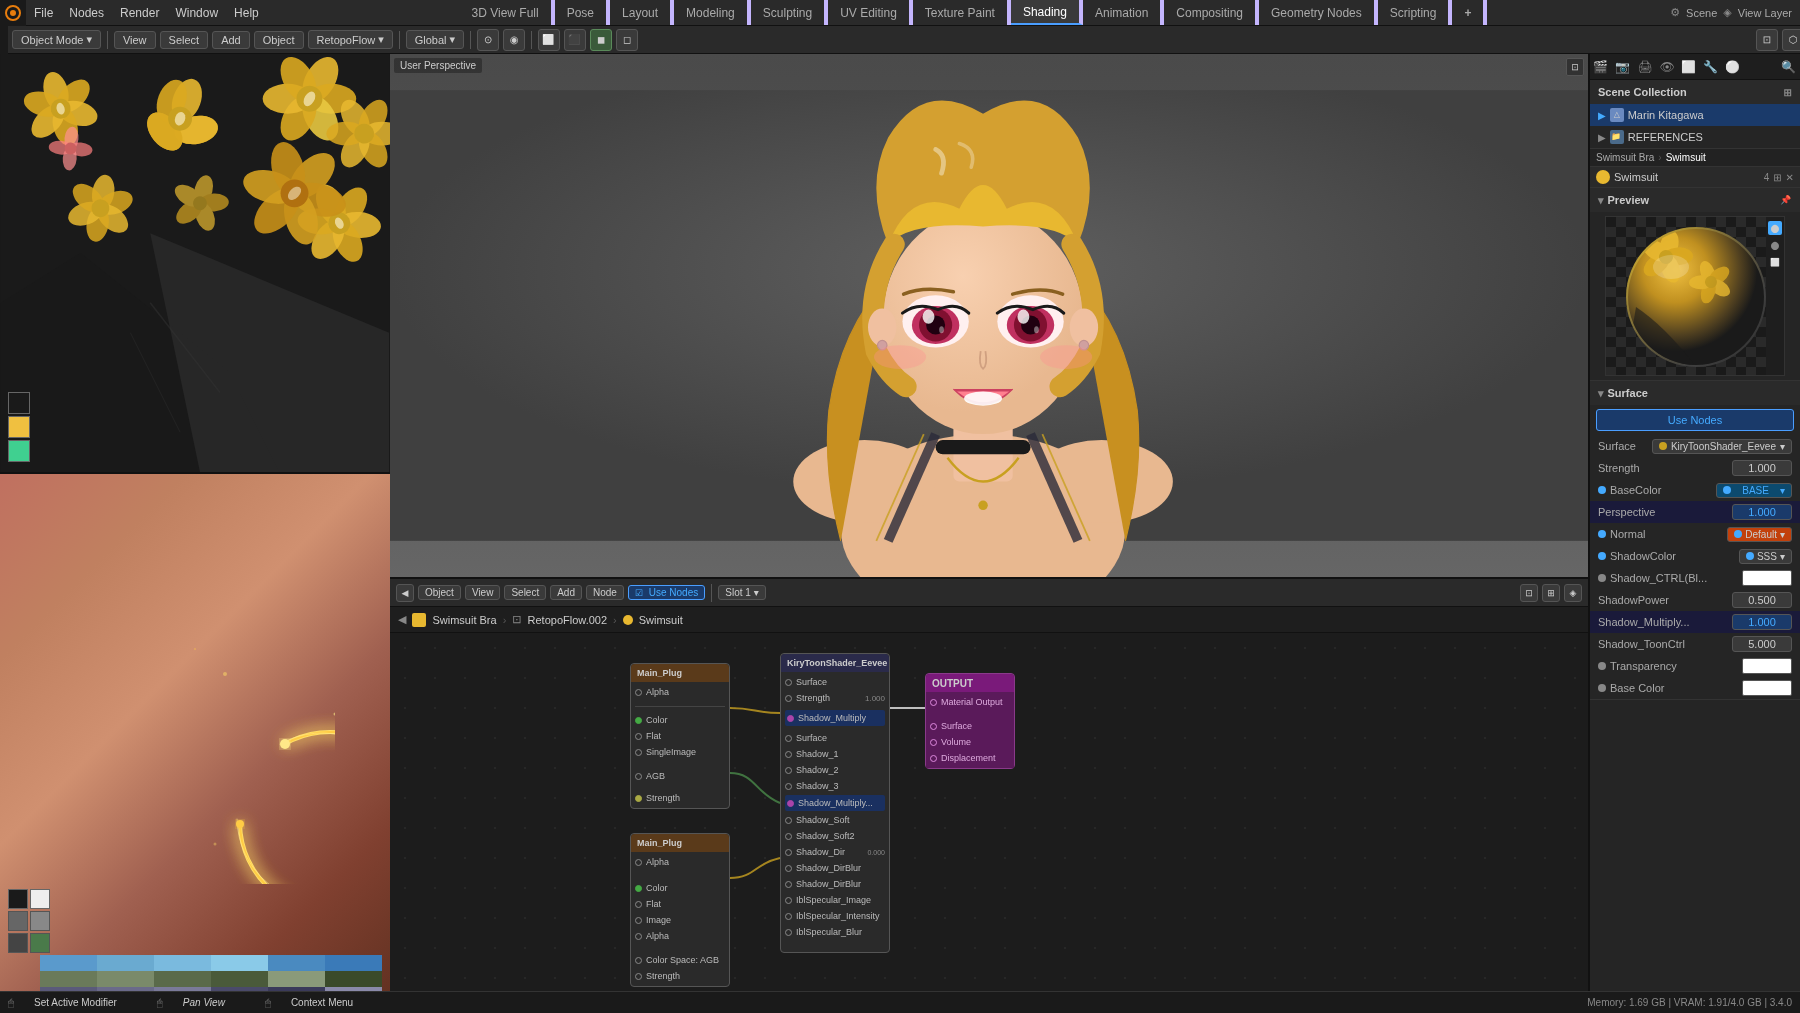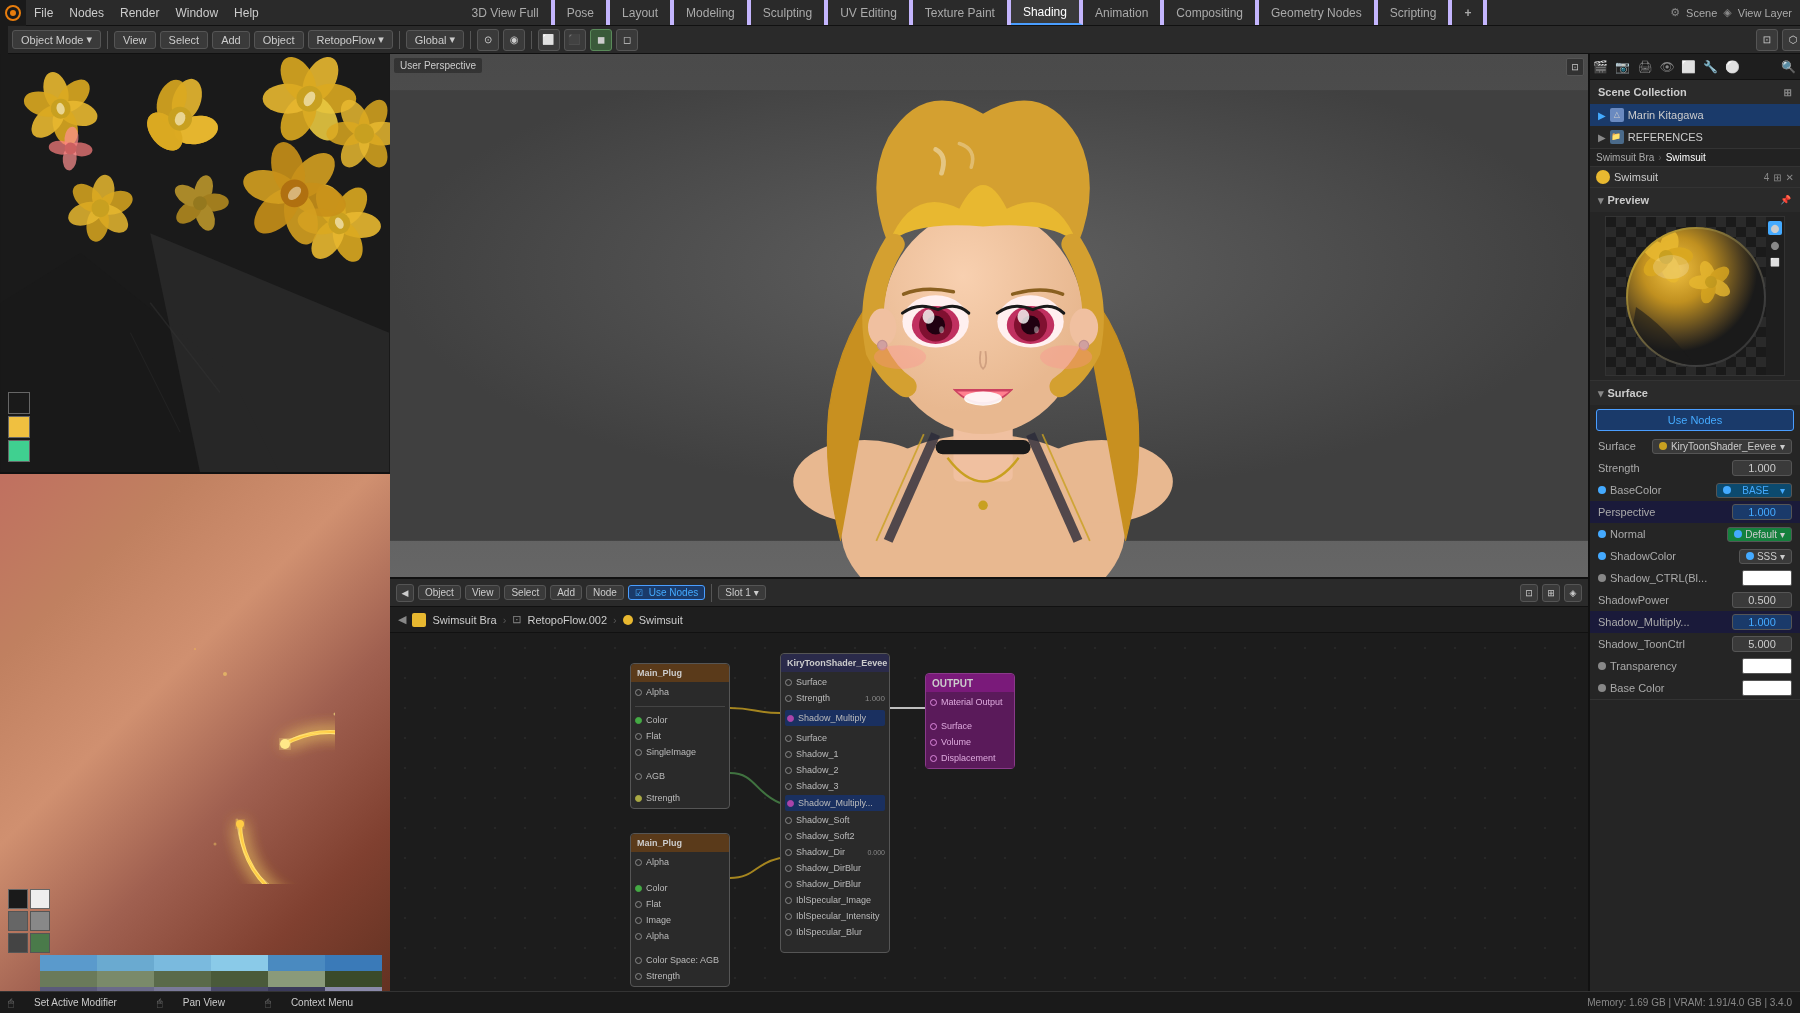--- a/index.html
+++ b/index.html
@@ -1166,21 +1166,21 @@
       </div>
 
       <div class="right-row" style="background:#1a1a3a;">
         <span class="right-label">Perspective</span>
         <div class="right-value blue-bg">1.000</div>
       </div>
 
       <div class="right-row">
         <span style="width:8px;height:8px;border-radius:50%;background:#4af;display:inline-block;flex-shrink:0;"></span>
         <span class="right-label">Normal</span>
-        <div style="background:#15803d;border:1px solid #555;border-radius:3px;padding:1px 6px;font-size:10px;color:#ccc;cursor:pointer;display:flex;align-items:center;gap:3px;">
+        <div style="background:#c2410c;border:1px solid #555;border-radius:3px;padding:1px 6px;font-size:10px;color:#ccc;cursor:pointer;display:flex;align-items:center;gap:3px;">
           <span style="width:8px;height:8px;background:#4af;border-radius:50%;display:inline-block;"></span>
           <span>Default</span>
           <span>▾</span>
         </div>
       </div>
 
       <div class="right-row">
         <span style="width:8px;height:8px;border-radius:50%;background:#4af;display:inline-block;flex-shrink:0;"></span>
         <span class="right-label">ShadowColor</span>
         <div style="background:#3a3a3a;border:1px solid #555;border-radius:3px;padding:1px 6px;font-size:10px;color:#ccc;cursor:pointer;display:flex;align-items:center;gap:3px;">
@@ -1224,18 +1224,18 @@
       </div>
 
     </div>
   </div>
 </div>
 
 <div id="status-bar">
   <span style="font-size:10px;color:#888;">🖱</span>
   <span style="font-size:10px;">Set Active Modifier</span>
   <span style="font-size:10px;color:#888;margin-left:20px;">🖱</span>
-  <span style="font-size:10px;">Pan View</span>
+  <span style="font-size:10px;font-style:italic;">Pan View</span>
   <span style="font-size:10px;color:#888;margin-left:20px;">🖱</span>
   <span style="font-size:10px;">Context Menu</span>
   <div style="flex:1;"></div>
   <span style="font-size:10px;color:#888;">Memory: 1.69 GB | VRAM: 1.91/4.0 GB | 3.4.0</span>
 </div>
 
 </body></html>

